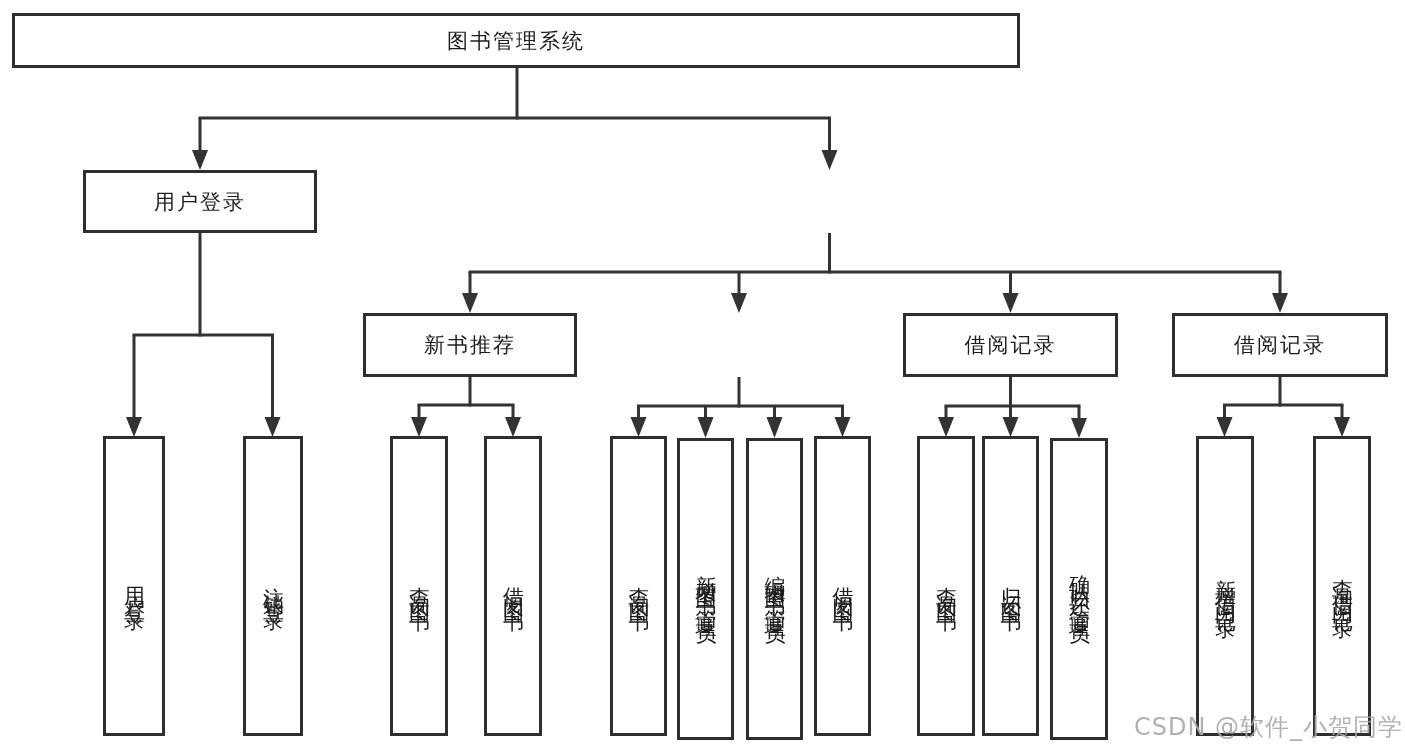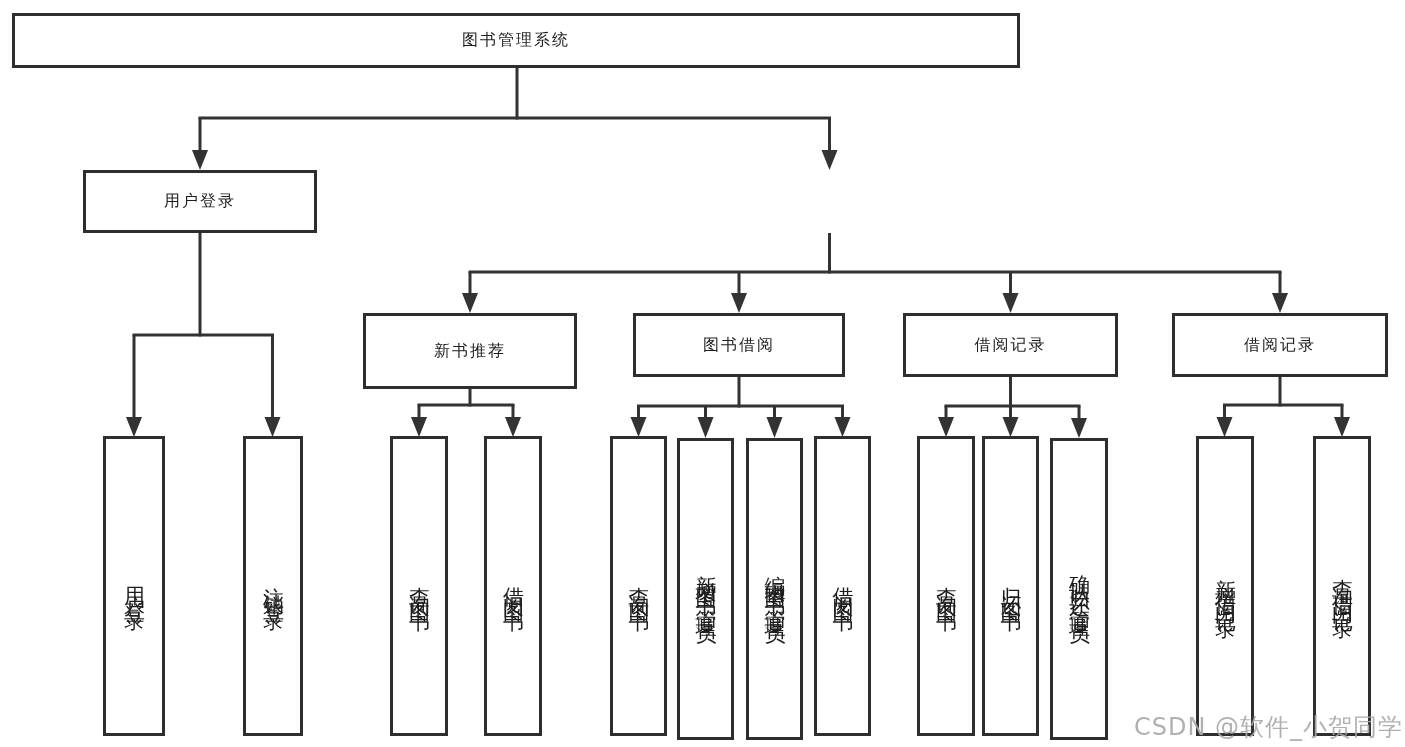--- a/index.html
+++ b/index.html
@@ -22,21 +22,21 @@
     z-index: 1;
   }
   .box {
     position: absolute;
     box-sizing: border-box;
     border: 3px solid #2e2e2e;
     background: #ffffff;
     display: flex;
     align-items: center;
     justify-content: center;
-    font-size: 16px;
+    font-size: 21px;
     letter-spacing: 2px;
     color: #1d1d1d;
     z-index: 2;
     white-space: nowrap;
   }
   .vbox {
     position: absolute;
     box-sizing: border-box;
     border: 3px solid #2e2e2e;
     background: #ffffff;
@@ -131,22 +131,21 @@
       <polygon points="1071,418 1087,418 1079,438"></polygon>
       <polygon points="1216.5,417 1232.5,417 1224.5,437"></polygon>
       <polygon points="1334,417 1350,417 1342,437"></polygon>
     </g>
   </svg>
 
   <div class="box" style="left:12px; top:13px; width:1008px; height:55px;">图书管理系统</div>
 
   <div class="box" style="left:83px; top:170px; width:234px; height:63px;">用户登录</div>
 
-  <div class="box" style="left:363px; top:313px; width:214px; height:76px;">新书推荐</div>
-  <div class="box" style="left:633px; top:313px; width:212px; height:64px;">图书借阅</div>
+  <div class="box" style="left:363px; top:313px; width:214px; height:64px;">新书推荐</div>
   <div class="box" style="left:903px; top:313px; width:215px; height:64px;">借阅记录</div>
   <div class="box" style="left:1172px; top:313px; width:216px; height:64px;">借阅记录</div>
 
   <div class="vbox" style="left:103px; top:436px; width:62px; height:300px;">用户登录</div>
   <div class="vbox" style="left:243px; top:436px; width:60px; height:300px;">注销登录</div>
 
   <div class="vbox" style="left:390px; top:436px; width:58px; height:300px;">查询图书</div>
   <div class="vbox" style="left:484px; top:436px; width:58px; height:300px;">借阅图书</div>
 
   <div class="vbox" style="left:610px; top:436px; width:57px; height:300px;">查询图书</div>

